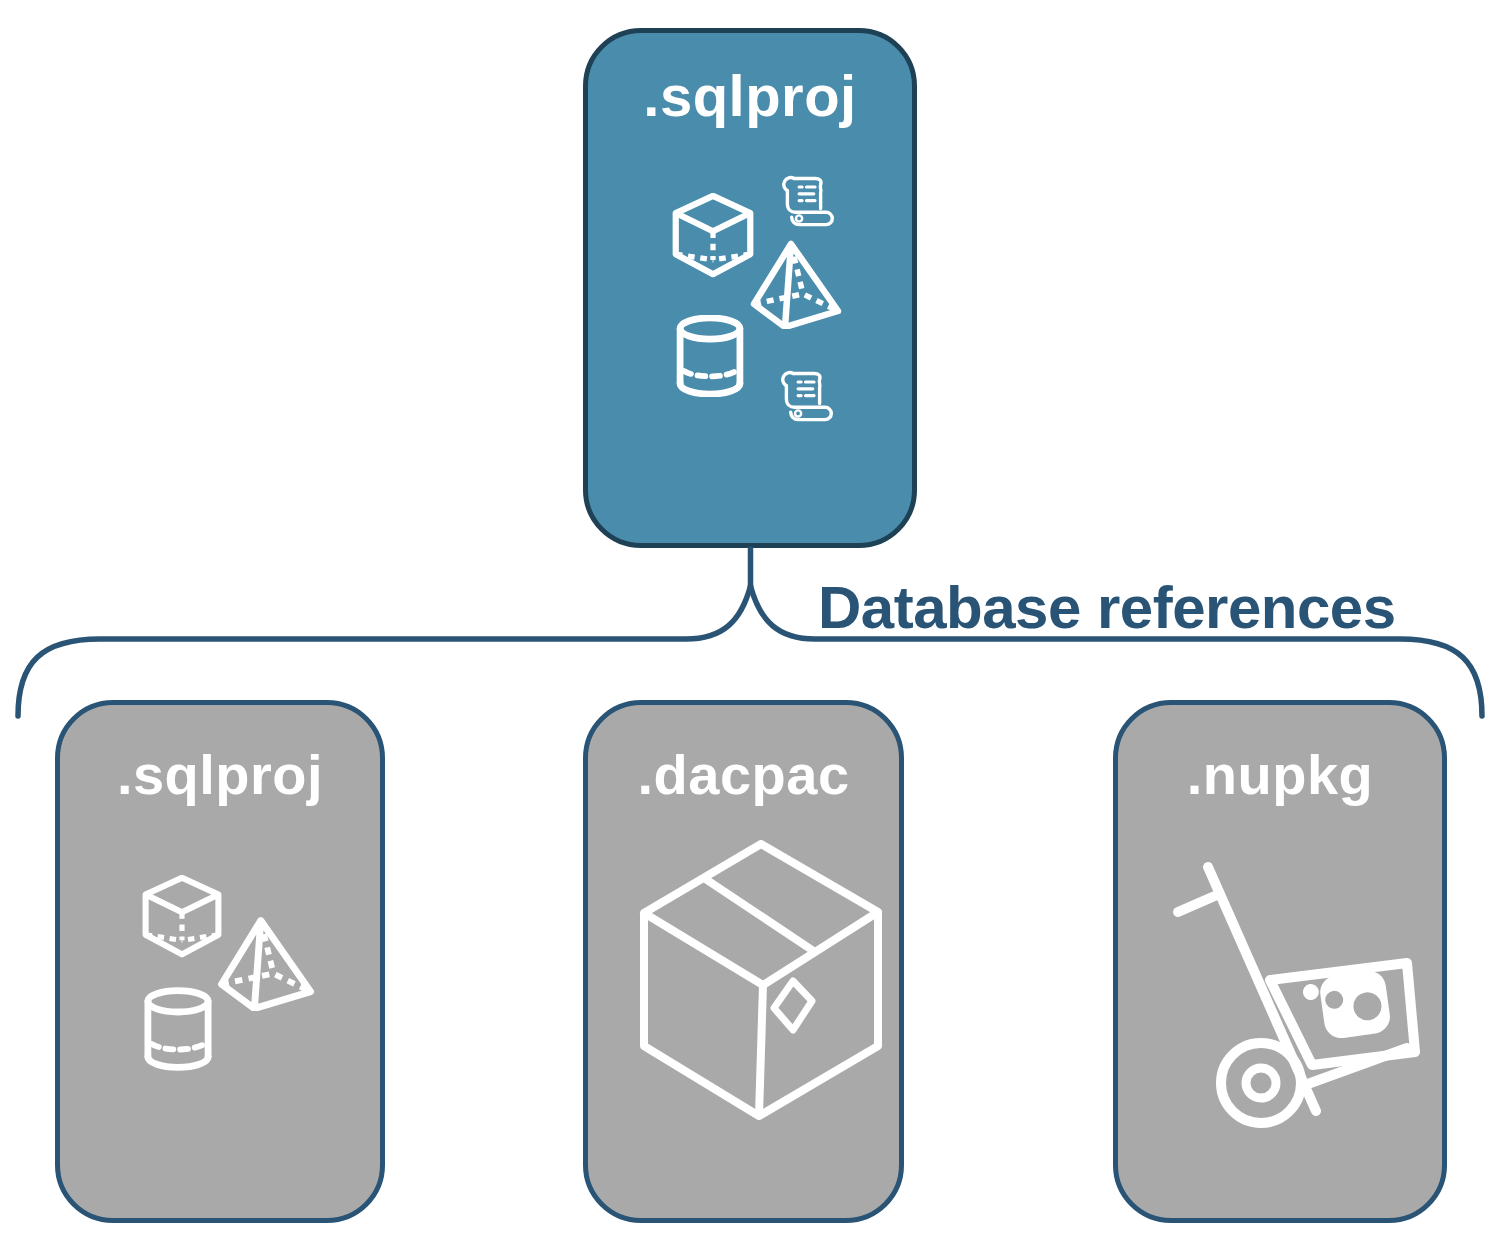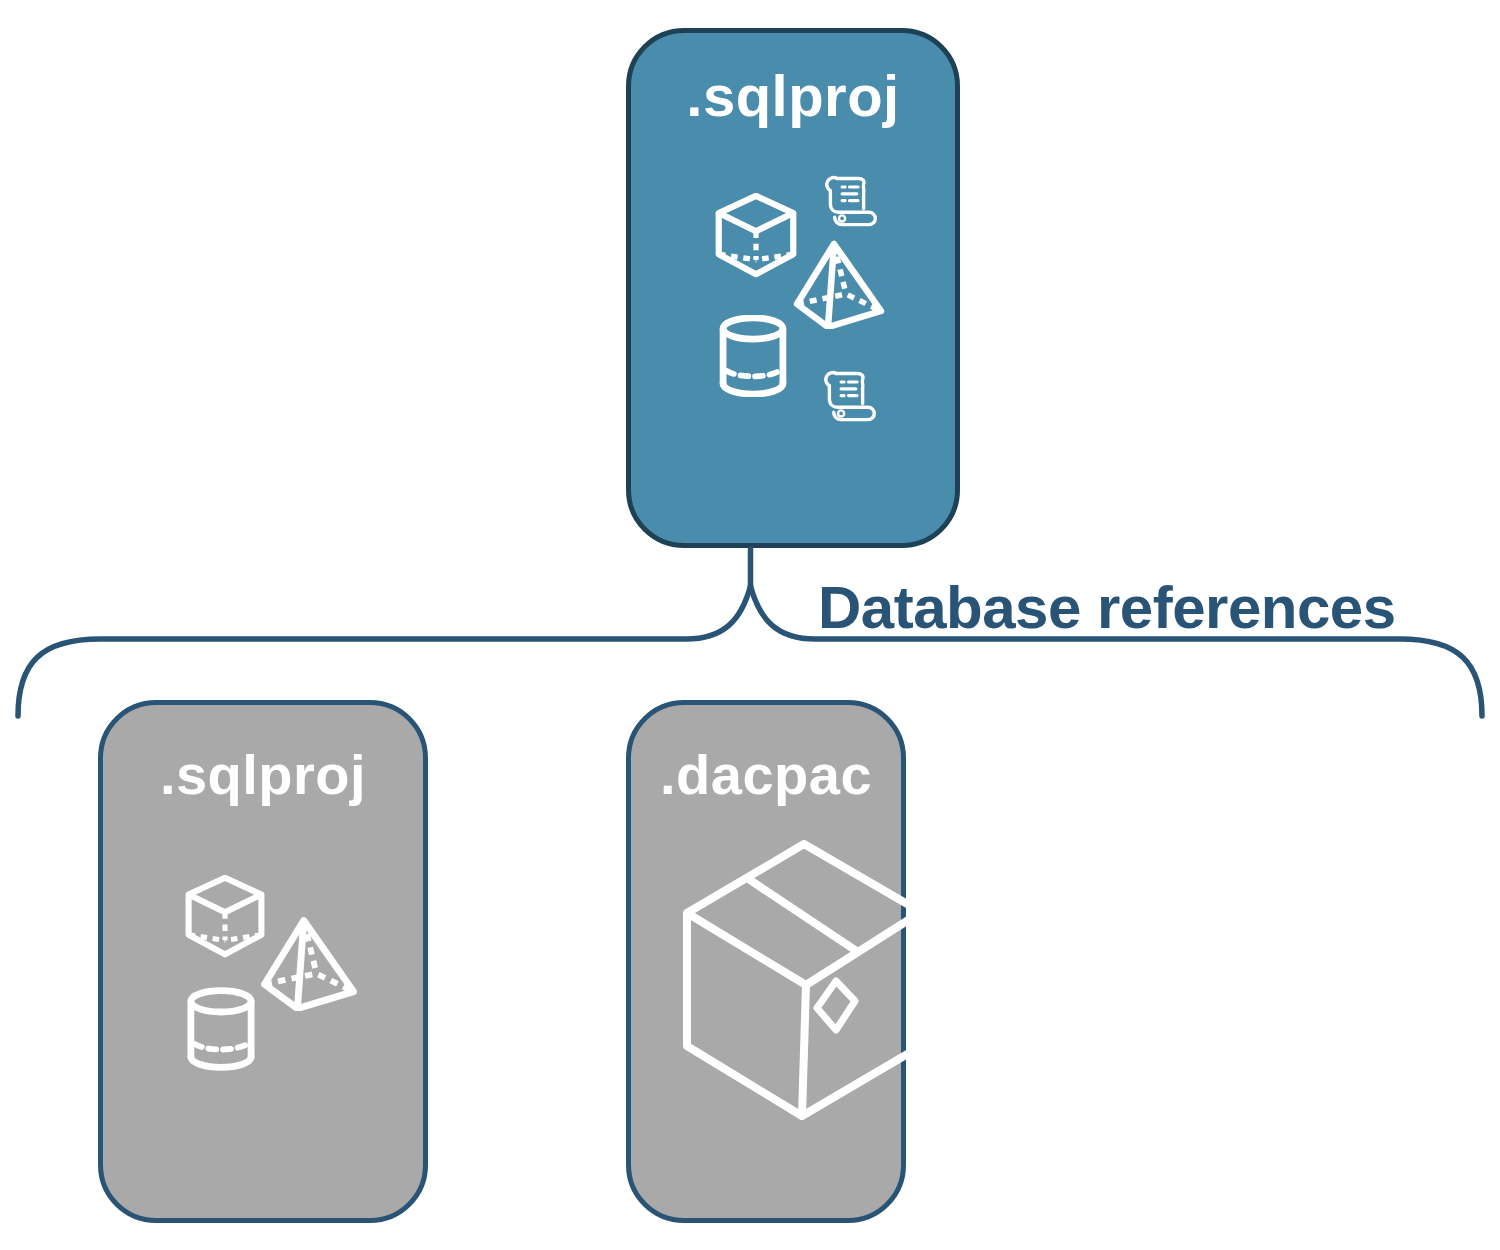--- a/index.html
+++ b/index.html
@@ -1,30 +1,30 @@
 <!DOCTYPE html>
 <html style="--root-fill: #4A8CAC; --root-outline: #1E4156; --reference-fill: #A9A9A9; --outline: #2A5475; --icon-stroke: #FFFFFF; --label-text: #FFFFFF; --connector-text: #2A5475;"><head>
 <meta charset="utf-8">
 <style>
   html,body { margin:0; padding:0; background:#ffffff; }
   .canvas {
     position:relative; width:1500px; height:1250px; background:#ffffff;
     font-family:"Liberation Sans", sans-serif; overflow:hidden;
   }
-  .box { position:absolute; box-sizing:border-box; border-radius:58px; text-align:center;margin-left:43px; }
+  .box { position:absolute; box-sizing:border-box; border-radius:58px; text-align:center; }
   .box-root {
     left:583px; top:28px; width:334px; height:520px;
     background:var(--root-fill,#4A8CAC); border:5px solid var(--root-outline,#1E4156);
   }
   .box-ref {
     top:700px; height:523px;
     background:var(--reference-fill,#A9A9A9); border:5px solid var(--outline,#2A5475);
   }
   .box-ref-1 { left:55px;  width:330px; }
-  .box-ref-2 { left:583px; width:280px; }
+  .box-ref-2 { left:583px; width:321px; }
   .box-ref-3 { left:1113px; width:334px; }
   .box-label {
     display:block; font-weight:bold; color:var(--label-text,#ffffff);
     line-height:1; letter-spacing:0.5px;
   }
   .root-label { font-size:58px; margin-top:34px; }
   .ref-label  { font-size:56px; margin-top:42px; }
   .icon { position:absolute; color:var(--icon-stroke,#ffffff); }
   .icon svg { display:block; width:100%; height:100%; }
   .connector-label {
@@ -133,14 +133,39 @@
       <svg viewBox="0 0 246 282" fill="none" stroke="currentColor" stroke-width="8" stroke-linejoin="round">
         <path d="M 123,4 L 240,72 L 125,145 L 6,73 Z"></path>
         <path d="M 66,38 L 177,112"></path>
         <path d="M 6,73 L 6,206 L 121,276 L 240,206 L 240,72"></path>
         <path d="M 125,145 L 121,276"></path>
         <path stroke-width="7" d="M 155,141 L 174,161 L 155,190 L 136,168 Z"></path>
       </svg>
     </span>
   </div>
 
+  <div class="box box-ref box-ref-3">
+    <span class="box-label ref-label">.nupkg</span>
+
+    <span class="icon" style="left:50px; top:148px; width:262px; height:282px;">
+      <svg viewBox="0 0 262 282" fill="none" stroke="currentColor" stroke-linecap="round" stroke-linejoin="round">
+
+        <path stroke-width="10" d="M 40,14 L 148,258"></path>
+        <path stroke-width="10" d="M 10,59 L 49,42"></path>
+
+        <path stroke-width="10" d="M 102,127 L 239,110 L 247,199 L 144,212 Z"></path>
+
+        <g transform="rotate(-8 187 151)" stroke="none">
+          <rect x="154" y="120" width="66" height="63" rx="17" fill="currentColor"></rect>
+          <circle cx="145" cy="133" r="8" fill="currentColor"></circle>
+          <circle cx="167" cy="144" r="9" fill="var(--reference-fill,#A9A9A9)"></circle>
+          <circle cx="199" cy="155" r="14" fill="var(--reference-fill,#A9A9A9)"></circle>
+        </g>
+
+        <path stroke-width="10" d="M 137,232 L 239,195"></path>
+
+        <circle cx="93" cy="230" r="40" stroke-width="10"></circle>
+        <circle cx="93" cy="230" r="15" stroke-width="9"></circle>
+      </svg>
+    </span>
+  </div>
 
 </div>
 
 </body></html>

